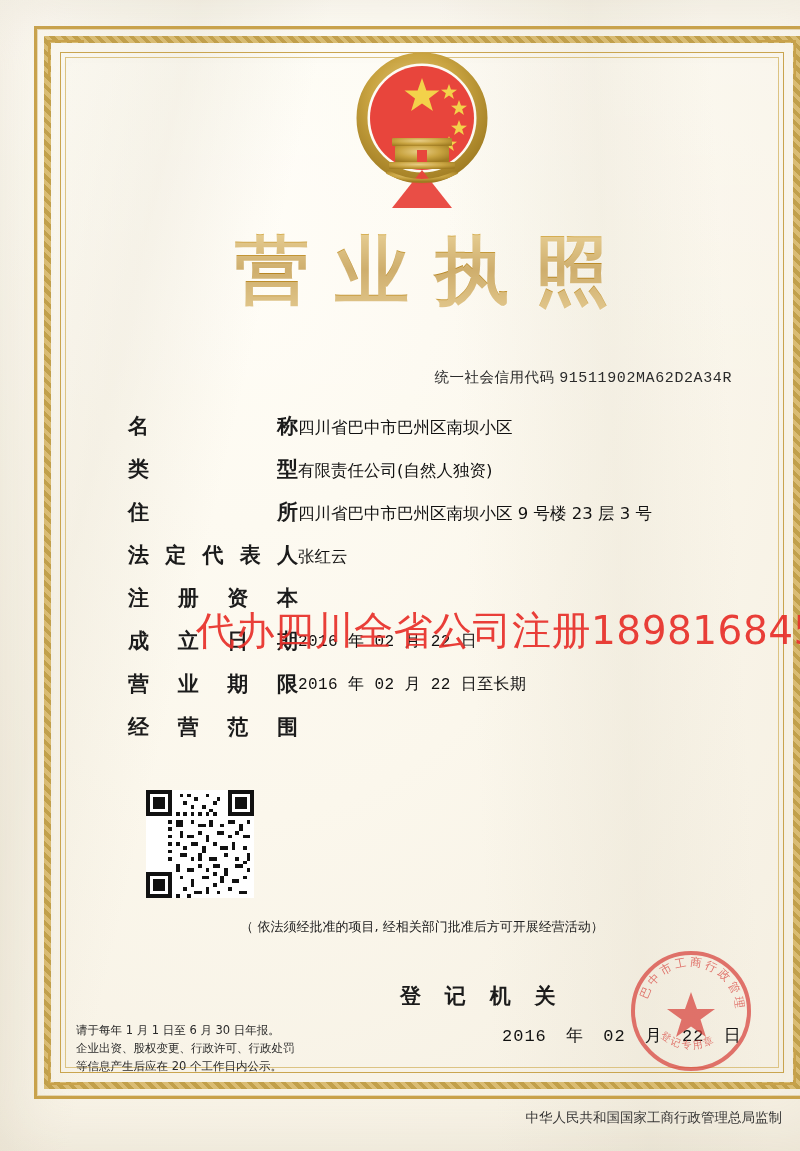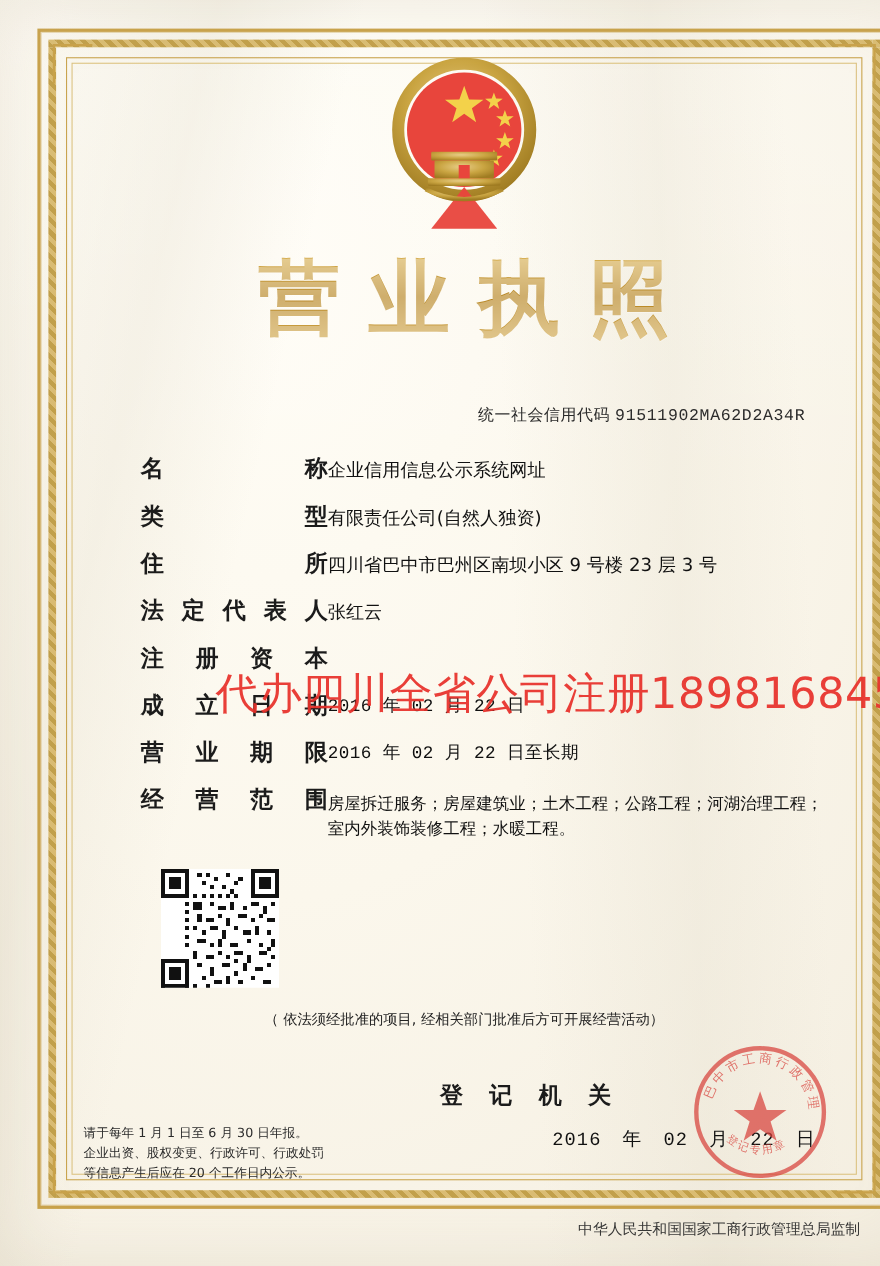--- a/index.html
+++ b/index.html
@@ -314,21 +314,21 @@
     <span class="value">91511902MA62D2A34R</span>
   </div>
 
   <div class="fields">
 
     <div class="row">
       <div class="lbl">
         <span>名</span>
         <span>称</span>
       </div>
-      <div class="val">企业信用信息公示系统网址</div>
+      <div class="val">四川省巴中市巴州区南坝小区</div>
     </div>
 
     <div class="row">
       <div class="lbl">
         <span>类</span>
         <span>型</span>
       </div>
       <div class="val">有限责任公司(自然人独资)</div>
     </div>
 
@@ -381,21 +381,20 @@
       <div class="val mono-date">2016 年 02 月 22 日至长期</div>
     </div>
 
     <div class="row scope">
       <div class="lbl">
         <span>经</span>
         <span>营</span>
         <span>范</span>
         <span>围</span>
       </div>
-      <div class="val small">房屋拆迁服务；房屋建筑业；土木工程；公路工程；河湖治理工程；室内外装饰装修工程；水暖工程。</div>
     </div>
 
   </div>
 
   <div class="watermark">代办四川全省公司注册18981684588</div>
 
   <div class="qr">
     <svg viewBox="0 0 29 29" width="108" height="108" shape-rendering="crispEdges">
       <rect width="29" height="29" fill="#ffffff"></rect>
       <g fill="#111">

